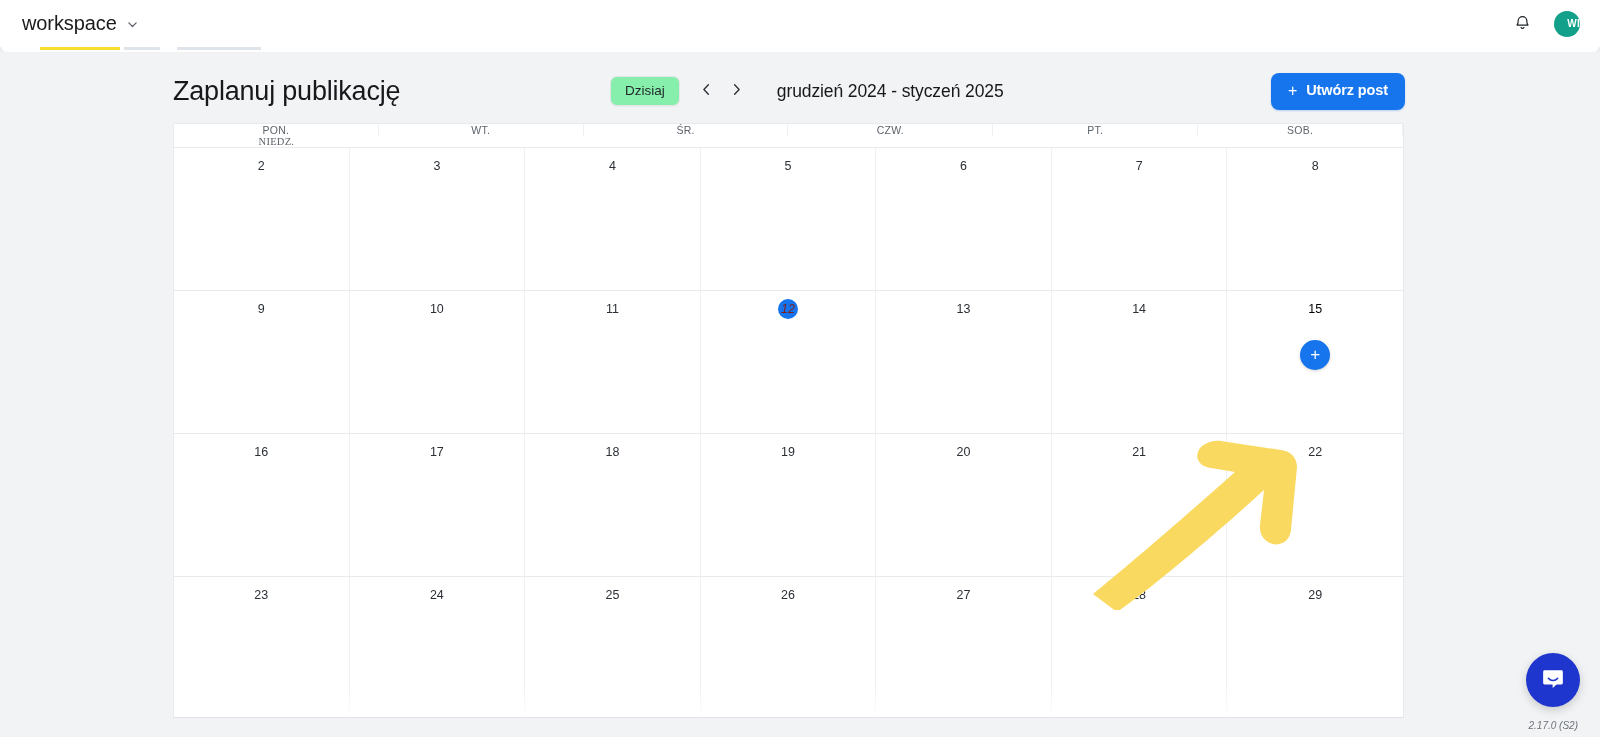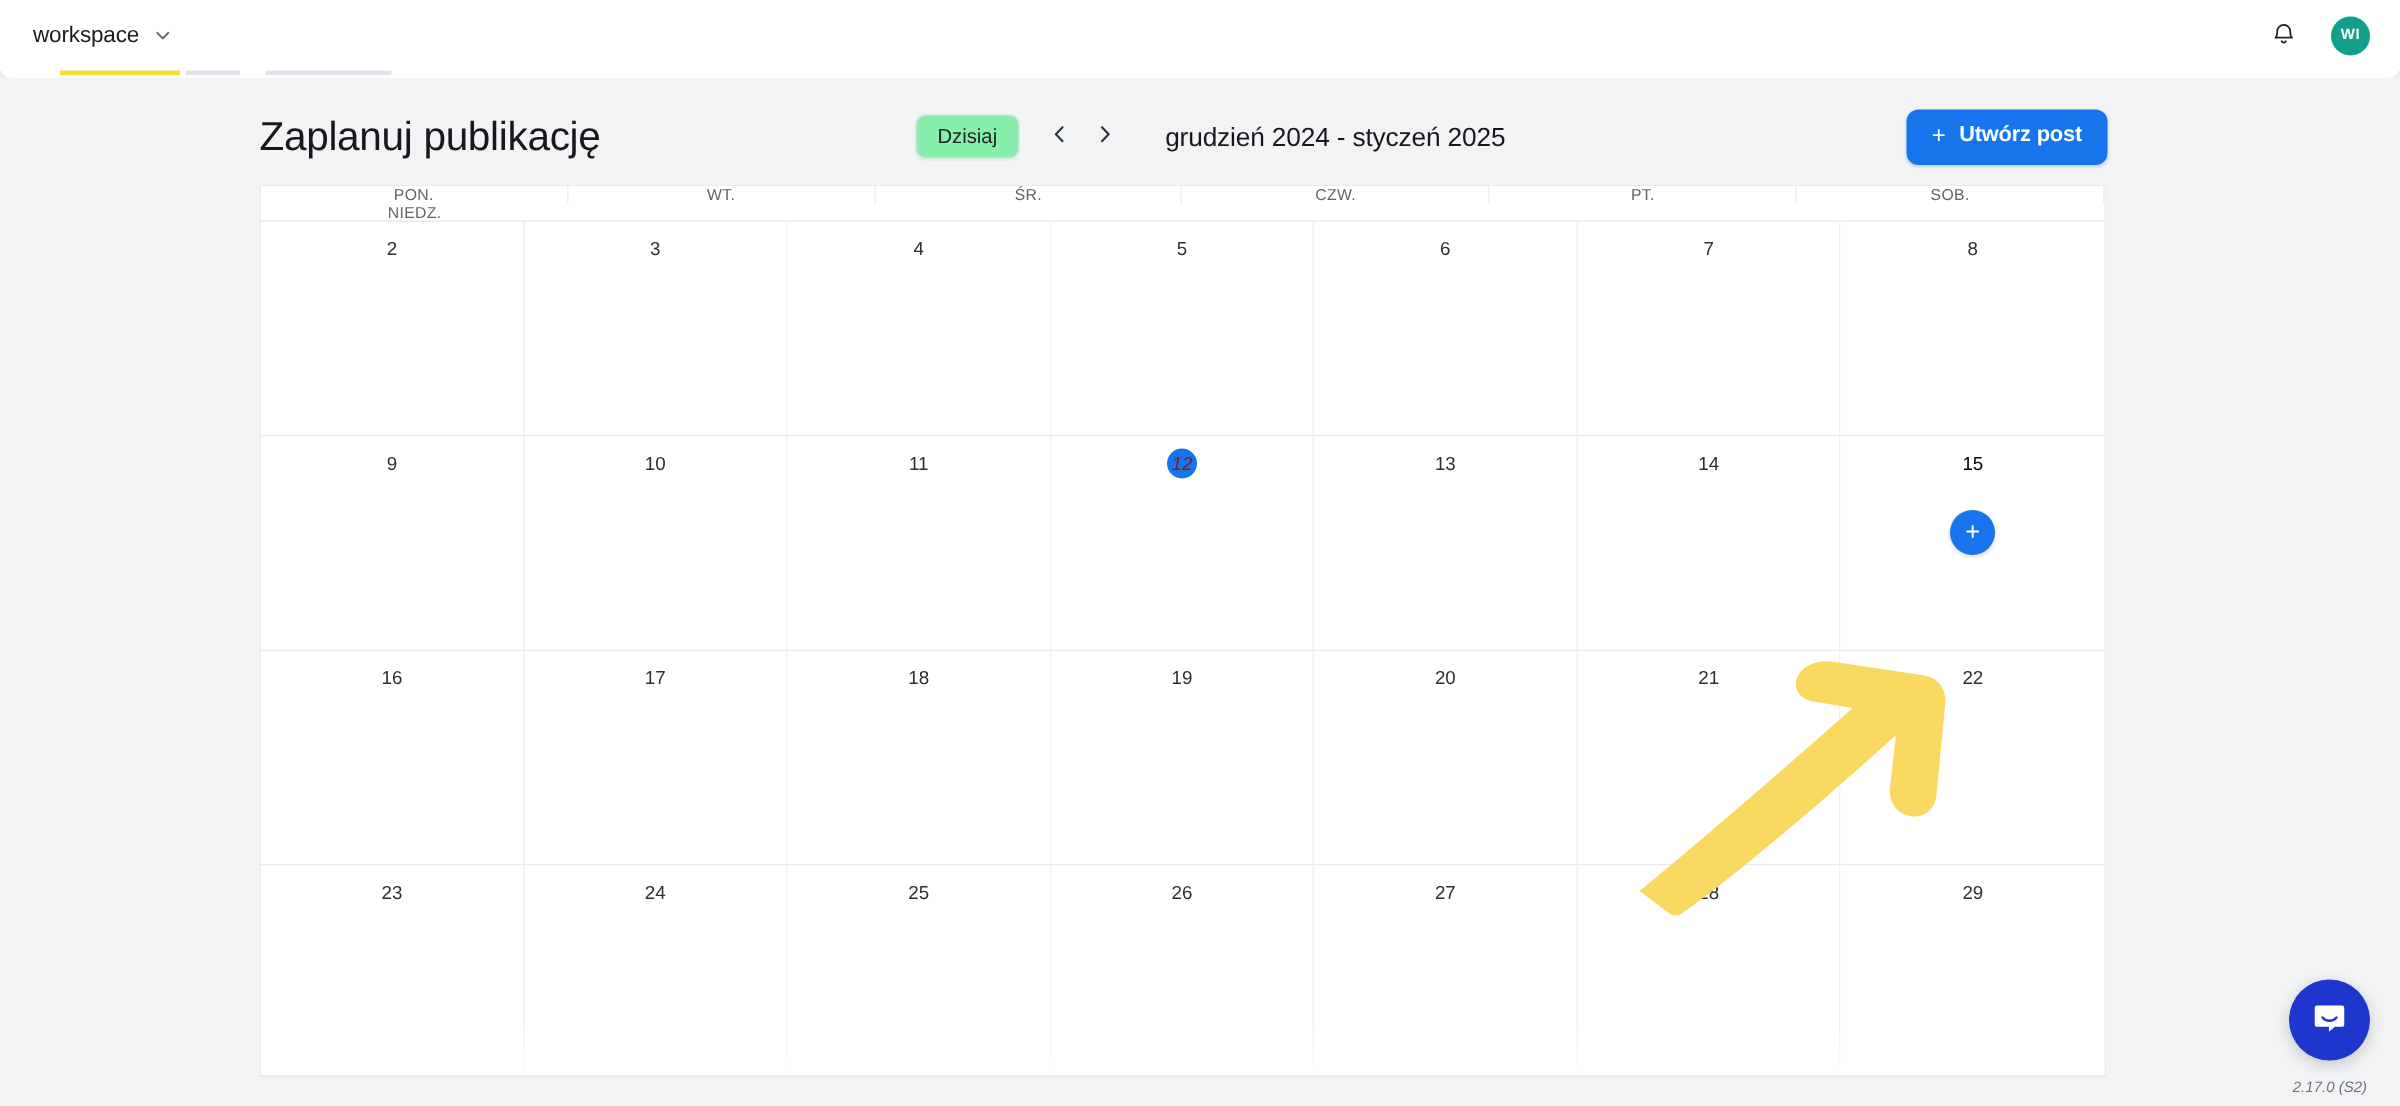--- a/index.html
+++ b/index.html
@@ -37,21 +37,21 @@
   .workspace-switcher {
     display: flex;
     align-items: center;
     gap: 9px;
     cursor: pointer;
     padding: 3px 4px;
     border-radius: 4px;
   }
 
   .workspace-name {
-    font-size: 15px;
+    font-size: 20px;
     color: #1b1b1b;
     letter-spacing: -0.1px;
     font-weight: 400;
   }
 
   .chevron-down {
     width: 13px; height: 13px;
     display: block;
   }
 
@@ -72,21 +72,21 @@
 
   .avatar {
     width: 26px; height: 26px;
     border-radius: 50%;
     background: #12a08a;
     color: #ffffff;
     font-size: 10px;
     font-weight: 700;
     display: flex;
     align-items: center;
-    justify-content: center;
+    justify-content: flex-end;
     letter-spacing: 0.3px;
     cursor: pointer;
     user-select: none;
   }
 
   
   .tabstrip {
     position: absolute;
     top: 40px; left: 0;
     width: 1600px;
@@ -223,21 +223,21 @@
 
   .weekday {
     display: flex;
     align-items: center;
     justify-content: center;
     font-size: 10.5px;
     letter-spacing: 0.25px;
     color: #5e646c;
     border-right: 1px solid #eef0f1;
   }
-  .weekday:last-child { border-right: 0; }
+  .weekday:last-child { border-right: 0; font-family: Liberation Serif, serif; }
 
   .week-row {
     display: grid;
     grid-template-columns: repeat(7, 1fr);
     height: 143px;
     border-bottom: 1px solid #e8eaec;
   }
 
   .day-cell {
     position: relative;

